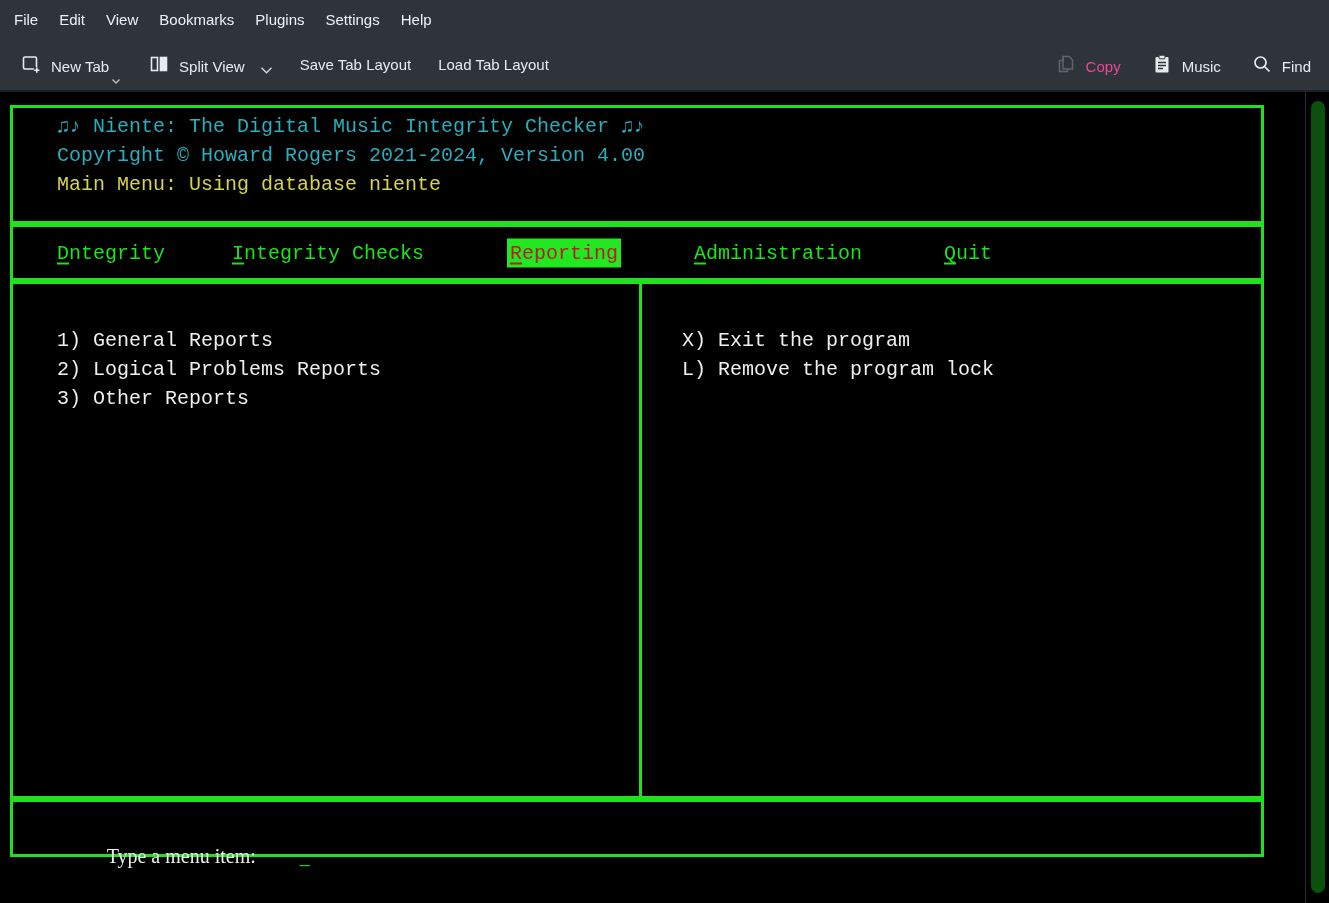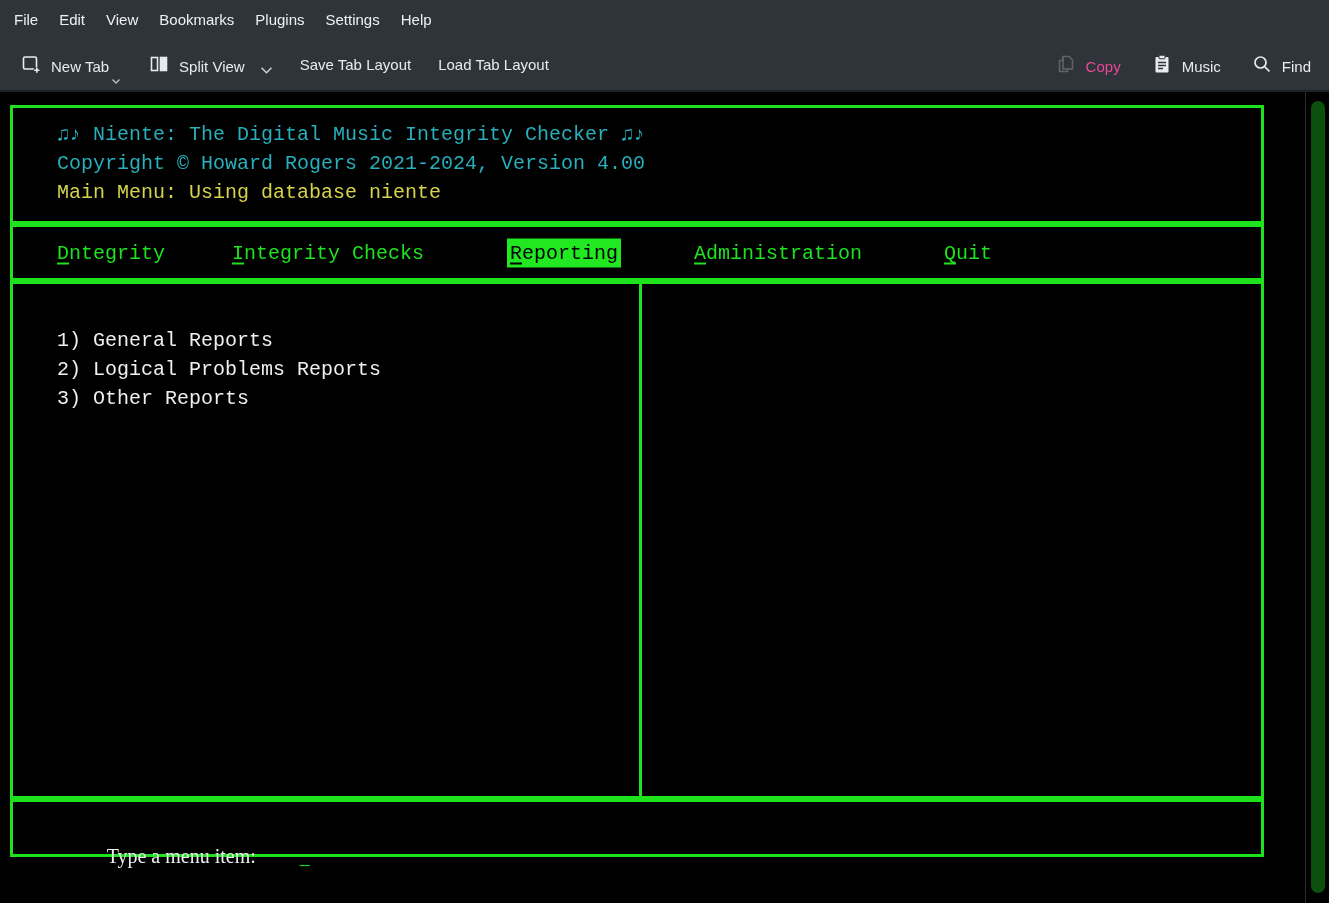--- a/index.html
+++ b/index.html
@@ -20,30 +20,30 @@
   .tool-right{margin-left:auto;display:flex;align-items:center;}
   .tool-right .tbtn{margin-right:0;margin-left:30px;}
   .subchevron{position:absolute;right:-12px;bottom:-10px;}
   .chev-gap{margin-left:6px;}
 
   
   .terminal{position:absolute;left:0;top:92px;width:1329px;height:811px;background:#000;
             font-family:"Liberation Mono",monospace;font-size:20px;font-weight:500;}
   .tui{position:absolute;left:10px;top:13px;width:1254px;}
   .tbox{box-sizing:border-box;border:3px solid var(--green,#1de21d);width:1254px;background:#000;}
-  .hdr-box{height:119px;padding:12px 0 0 44px;}
+  .hdr-box{height:119px;padding:4px 0 0 44px;}
   .tline{line-height:29px;white-space:pre;}
   .cyan{color:var(--cyan,#29aebc);}
   .yellow{color:var(--yellow,#d5d34b);}
 
   .menu-box{height:57px;position:relative;}
   .tmenu-item{position:absolute;top:50%;transform:translateY(-50%);color:var(--green,#1de21d);
               line-height:29px;white-space:pre;cursor:default;}
   .tmenu-item .hk{text-decoration:underline;text-underline-offset:4px;}
-  .tmenu-item.active{background:var(--highlight_bg,#22e822);color:#000000;padding:0 3px;}
+  .tmenu-item.active{background:var(--highlight_bg,#22e822);color:#b91c1c;padding:0 3px;}
 
   .panels-box{height:518px;display:flex;padding:0;}
   .panel{box-sizing:border-box;padding-top:42px;color:var(--text,#efefef);}
   .panel-left{width:626px;padding-left:44px;}
   .panel-divider{width:3px;background:var(--green,#1de21d);}
   .panel-right{flex:1;padding-left:40px;}
 
   .prompt-box{height:58px;padding:11px 0 0 44px;color:var(--text,#efefef);}
   .prompt-line{line-height:29px;white-space:pre;font-family:Liberation Serif, serif;}
   .cursor{color:var(--green,#1de21d);margin-left:44px;}
@@ -159,20 +159,24 @@
         <div class="tmenu-item" style="left:931px"><span class="hk">Q</span><span>uit</span></div>
       </div>
 
       <div class="tbox panels-box">
         <div class="panel panel-left">
           <div class="tline">1) General Reports</div>
           <div class="tline">2) Logical Problems Reports</div>
           <div class="tline">3) Other Reports</div>
         </div>
         <div class="panel-divider"></div>
+        <div class="panel panel-right">
+          <div class="tline">X) Exit the program</div>
+          <div class="tline">L) Remove the program lock</div>
+        </div>
       </div>
 
       <div class="tbox prompt-box">
         <div class="prompt-line">
           <span>Type a menu item:</span><span class="cursor">_</span>
         </div>
       </div>
 
     </div>
 

